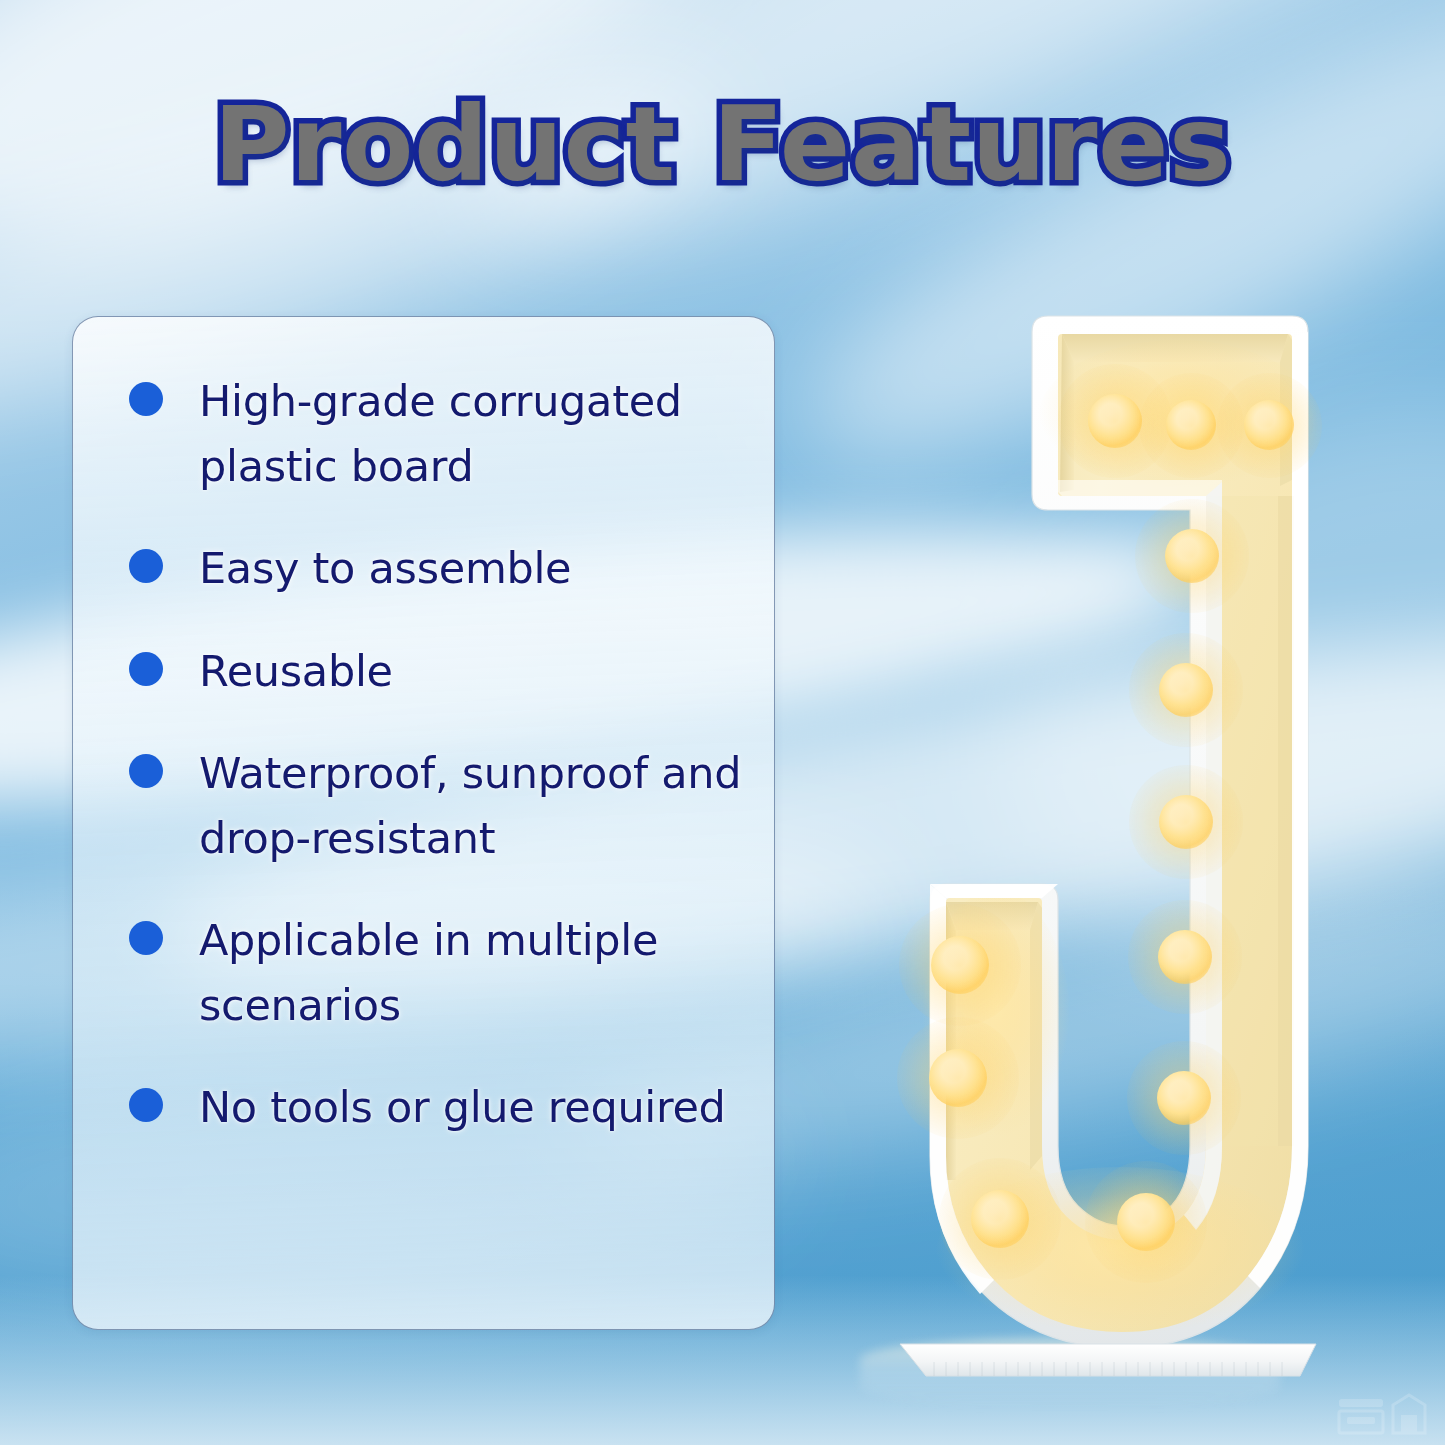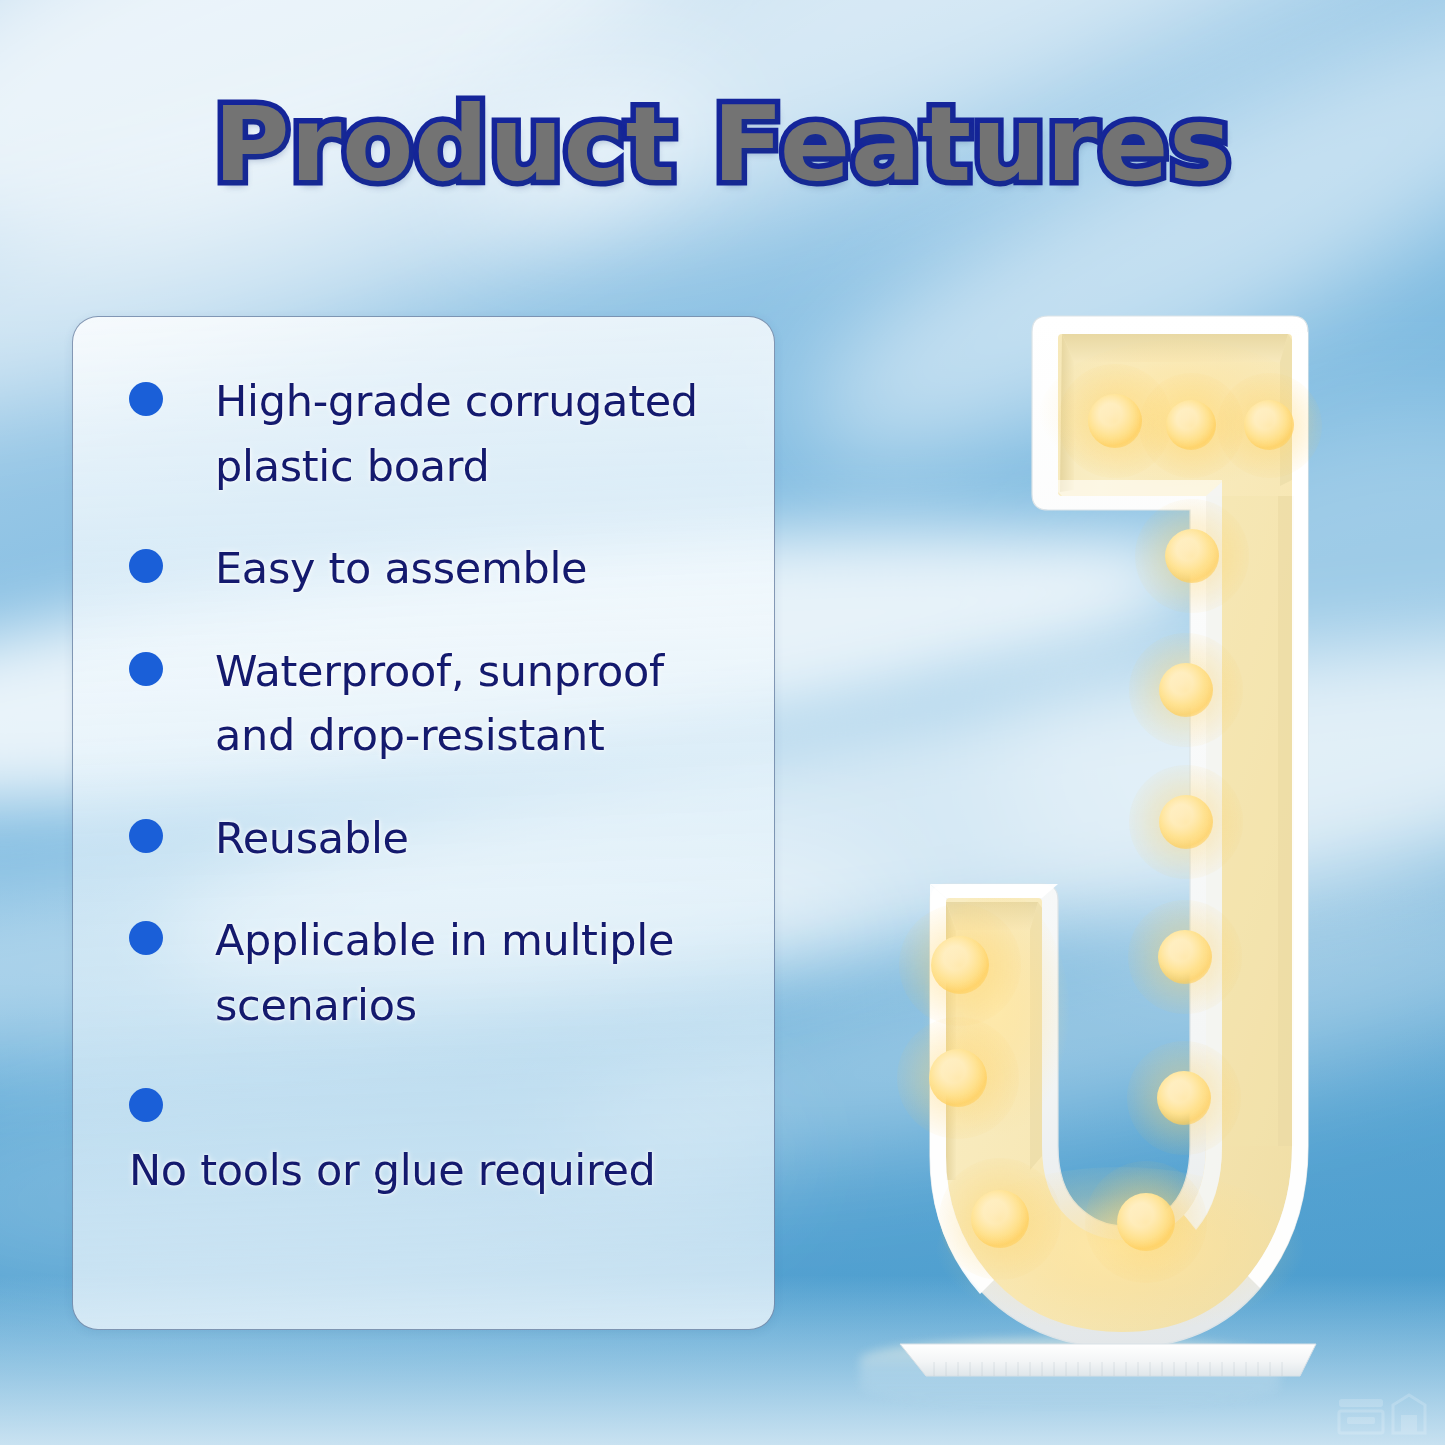--- a/index.html
+++ b/index.html
@@ -130,23 +130,22 @@
     position: absolute;
     left: 0; top: 0;
     width: 100%;
     padding: 52px 18px 0 56px;
     box-sizing: border-box;
   }
   .feature {
     display: flex;
     align-items: flex-start;
     margin-bottom: 38px;
-    gap: 16px;
-  }
-  .feature:last-child { margin-bottom: 8px; flex-direction: column; }
+  }
+  .feature:last-child { margin-bottom: 8px; }
   .bullet {
     flex: 0 0 auto;
     width: 34px;
     height: 34px;
     border-radius: 50%;
     background: #1a5fd8;
     margin-top: 13px;
     margin-right: 36px;
   }
   .feature-text {
@@ -254,26 +253,26 @@
         <span class="feature-text">High-grade corrugated plastic board</span>
       </div>
 
       <div class="feature">
         <span class="bullet"></span>
         <span class="feature-text">Easy to assemble</span>
       </div>
 
       <div class="feature">
         <span class="bullet"></span>
+        <span class="feature-text">Reusable</span>
+      </div>
+
+      <div class="feature">
+        <span class="bullet"></span>
         <span class="feature-text">Waterproof, sunproof and drop-resistant</span>
-      </div>
-
-      <div class="feature">
-        <span class="bullet"></span>
-        <span class="feature-text">Reusable</span>
       </div>
 
       <div class="feature">
         <span class="bullet"></span>
         <span class="feature-text">Applicable in multiple scenarios</span>
       </div>
 
 
       <div class="feature">
         <span class="bullet"></span>

